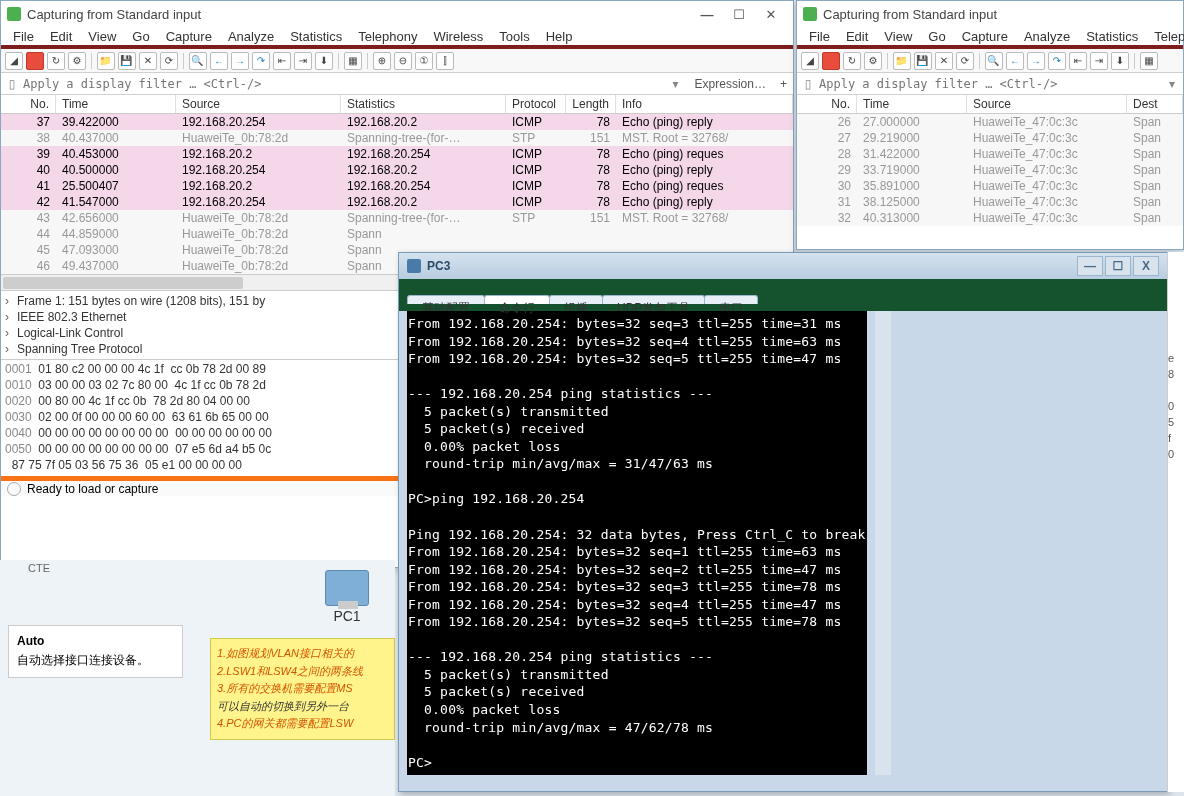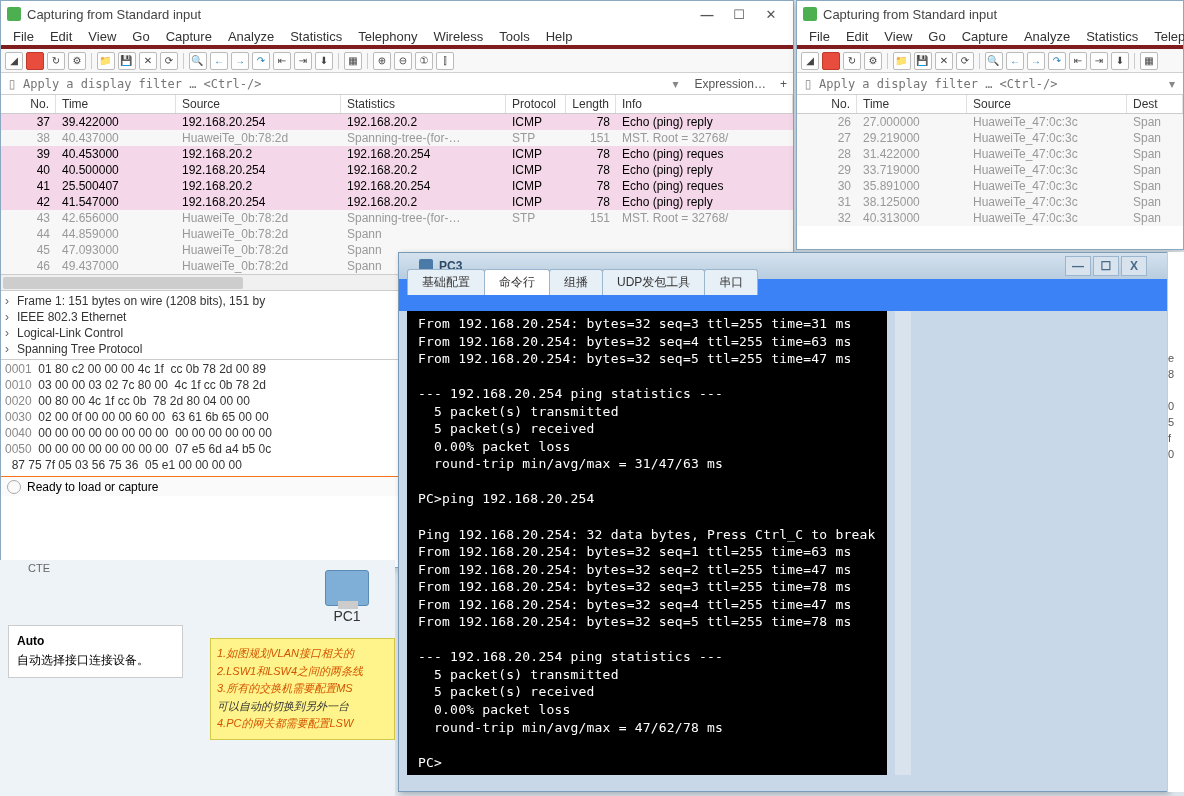--- a/index.html
+++ b/index.html
@@ -57,45 +57,45 @@
 .hscroll .thumb { width: 240px; height: 12px; background: #cdcdcd; margin-left: 2px; border-radius: 2px; }
 
 .tree { font-family: "Consolas", monospace; font-size: 12px; padding: 2px 4px; border-top: 1px solid #ccc; color: #333; }
 .tree .line { display: flex; align-items: center; height: 16px; }
 .tree .tog { width: 12px; color: #666; }
 
 .hex { font-family: "Consolas", monospace; font-size: 12px; padding: 2px 4px; border-top: 1px solid #ccc; color: #333; background: #fff; }
 .hex .line { white-space: pre; height: 16px; }
 .hex .off { color: #888; }
 
-.status { height: 20px; border-top: 1px solid #f97316; display: flex; align-items: center; padding: 0 6px; font-family: "Consolas", monospace; font-size: 12px; background: #fafafa; }
+.status { height: 20px; border-top: 5px solid #f97316; display: flex; align-items: center; padding: 0 6px; font-family: "Consolas", monospace; font-size: 12px; background: #fafafa; }
 .status .si { width: 14px; height: 14px; border: 1px solid #aaa; border-radius: 7px; margin-right: 6px; }
 
 
 .topo { position: absolute; left: 0; top: 555; width: 395px; height: 236px; background: #eef3f7; }
 .topo .pc { position: absolute; text-align: center; font-size: 14px; color: #333; }
 .topo .pc .icon { width: 44px; height: 36px; background: #7faed6; border: 1px solid #5a8ab3; border-radius: 3px; margin: 0 auto 2px; position: relative; }
 .topo .pc .icon::after { content: ""; position: absolute; left: 12px; top: 30px; width: 20px; height: 8px; background: #ccc; }
 
 .sidebar { position: absolute; left: 8px; top: 625px; width: 175px; background: #fff; border: 1px solid #ccc; padding: 8px; font-size: 12px; }
 .sidebar h4 { font-size: 12px; font-weight: bold; margin-bottom: 4px; }
 
 .note { position: absolute; left: 210px; top: 638px; width: 185px; background: #fff48b; border: 1px solid #d4c84a; padding: 6px; font-size: 11px; line-height: 1.6; color: #333; overflow: hidden; font-style: italic; }
 .note .n1 { color: #d35400; }
 
 
 .pc3 { position: absolute; left: 398px; top: 252px; width: 770px; height: 540px; background: #c8d8e8; border: 1px solid #7a9cb8; box-shadow: 2px 2px 6px rgba(0,0,0,0.25); }
-.pc3 .tbar { height: 26px; background: linear-gradient(#d5e2ee, #b8cde0); display: flex; align-items: center; padding: 0 20px; font-size: 12px; color: #2c4a66; font-weight: bold; }
+.pc3 .tbar { height: 26px; background: linear-gradient(#d5e2ee, #b8cde0); display: flex; align-items: center; padding: 0 8px; font-size: 12px; color: #2c4a66; font-weight: bold; }
 .pc3 .tbar .icon { width: 14px; height: 14px; background: #4a7ba8; margin-right: 6px; border-radius: 2px; }
 .pc3 .tbar .spacer { flex: 1; }
 .pc3 .tbar .wb { width: 26px; height: 20px; background: #d8e3ed; border: 1px solid #9ab5cc; margin-left: 2px; display: flex; align-items: center; justify-content: center; font-size: 12px; color: #4a6a88; font-weight: bold; }
-.pc3 .tabs { height: 30px; display: flex; align-items: flex-end; padding: 16px 8px; gap: 0; background: #3b82f6; }
+.pc3 .tabs { height: 30px; display: flex; padding: 16px 8px; gap: 0; background: #14532d; }
 .pc3 .tabs .tab { padding: 4px 14px; border: 1px solid #9ab5cc; border-bottom: none; background: #e8f0f7; font-size: 12px; color: #333; border-radius: 3px 3px 0 0; margin-right: -1px; }
 .pc3 .tabs .tab.active { background: #fff; position: relative; z-index: 1; }
-.pc3 .term { margin: 0 8px 8px; height: calc(100% - 64px); background: #000; color: #fff; font-family: "Consolas", monospace; font-size: 13px; padding: 4px 11px; overflow: hidden; white-space: pre; line-height: 1.35; letter-spacing: 0.2px; }
+.pc3 .term { margin: 0 8px 8px; height: calc(100% - 64px); background: #000; color: #fff; font-family: "Consolas", monospace; font-size: 13px; padding: 4px 1px; overflow: hidden; white-space: pre; line-height: 1.35; letter-spacing: 0.2px; }
 .pc3 .term-wrap { display: flex; }
 .pc3 .tscroll { width: 16px; background: #d8e3ed; margin-bottom: 8px; }
 
 
 .rightfrag { position: absolute; left: 1167px; top: 252px; width: 17px; height: 540px; background: #fff; border-left: 1px solid #ccc; font-family: "Consolas", monospace; font-size: 11px; color: #555; padding-top: 100px; }
 .rightfrag div { height: 16px; }
 </style>
 </head>
 <body>
 

